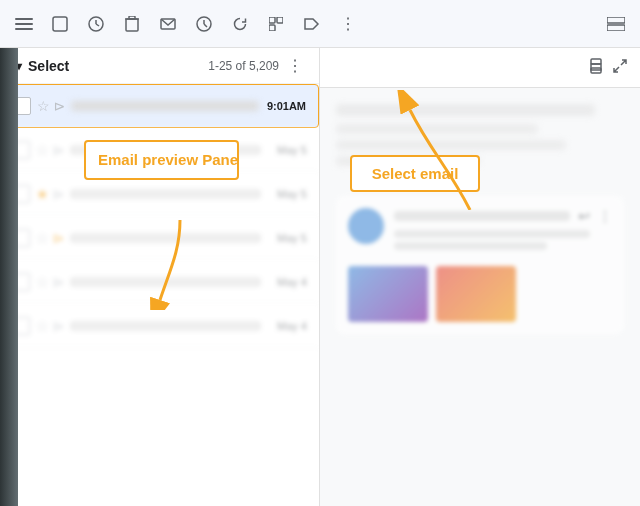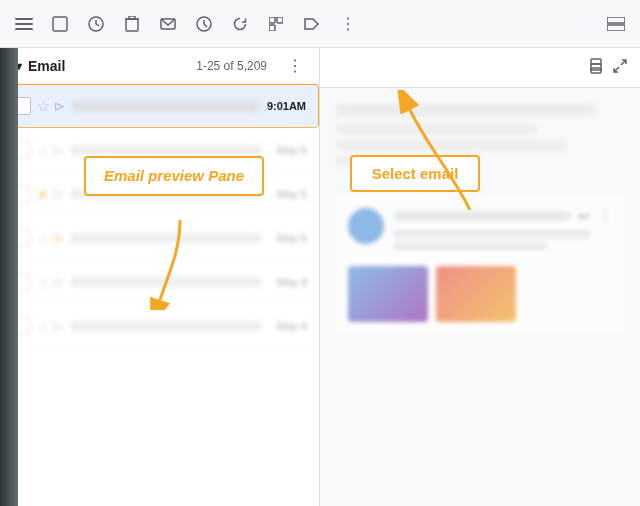--- a/index.html
+++ b/index.html
@@ -273,23 +273,23 @@
   </div>
 </div>
 
 <div class="main-container">
 
   <div class="email-list-panel">
 
     <div class="unread-header">
       <div class="unread-header-left">
         <span style="font-size:12px;">▾</span>
-        <span>Email</span>
-      </div>
-      <div style="display:flex;align-items:center;gap:20px;">
+        <span>Select</span>
+      </div>
+      <div style="display:flex;align-items:center;gap:8px;">
         <span style="font-size:12px;color:#5f6368;">1-25 of 5,209</span>
         <span style="font-size:16px;color:#5f6368;">⋮</span>
       </div>
     </div>
 
     <div class="email-list-inner">
 
       <div class="email-row selected">
         <div class="row-checkbox"></div>
         <div class="row-star">☆</div>
@@ -382,21 +382,21 @@
       </div>
       <div style="display:flex;gap:8px;margin-top:12px;">
         <div style="width:80px;height:56px;background:linear-gradient(135deg,#4a90d9,#7b1fa2);border-radius:4px;"></div>
         <div style="width:80px;height:56px;background:linear-gradient(135deg,#e74c3c,#f39c12);border-radius:4px;"></div>
       </div>
     </div>
 
   </div>
 </div>
 
-<div class="annotation" style="left: 84px; top: 156px; width: 180px; line-height: 1.3; font-style: italic;">
+<div class="annotation" style="left: 84px; top: 140px; width: 155px; line-height: 1.3;">
   <span>Email preview
 Pane</span>
 </div>
 
 <div class="annotation" style="left: 350px; top: 155px; width: 130px;">
   <span>Select email</span>
 </div>
 
 <svg class="arrow-svg" style="left:350px;top:90px;width:160px;height:120px;" viewBox="0 0 160 120">
   <defs>

